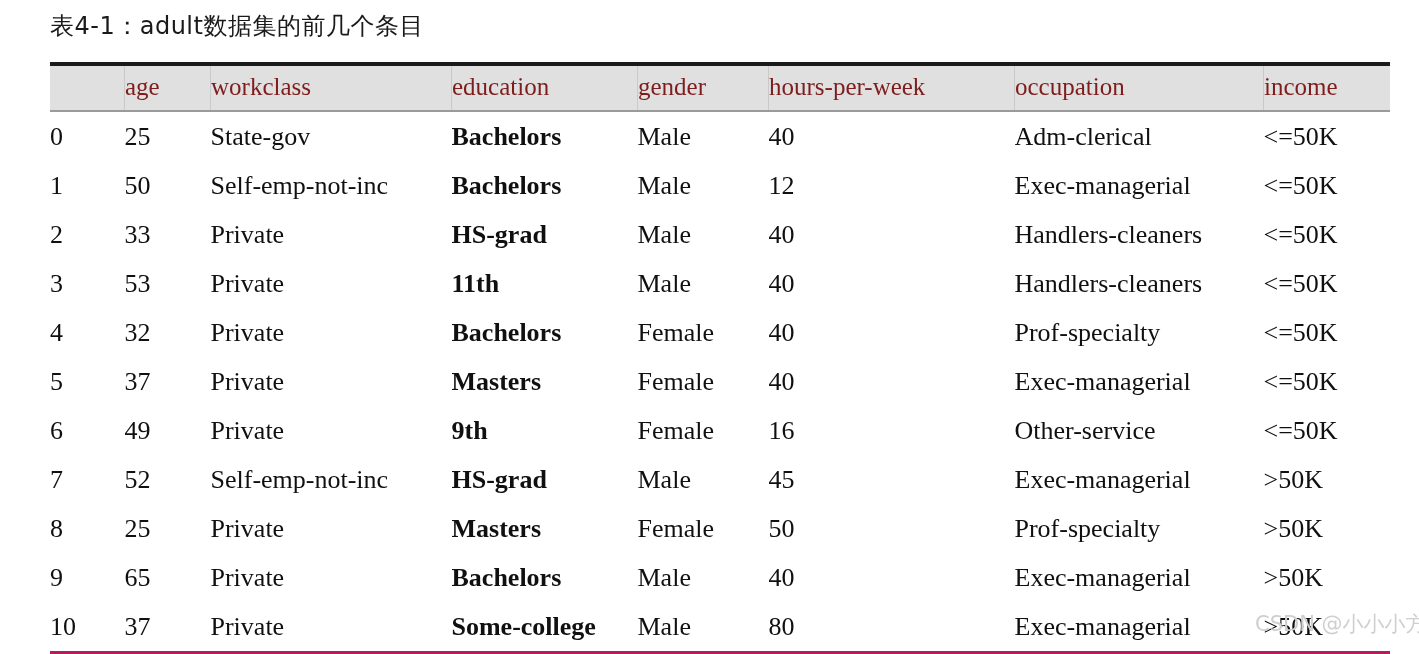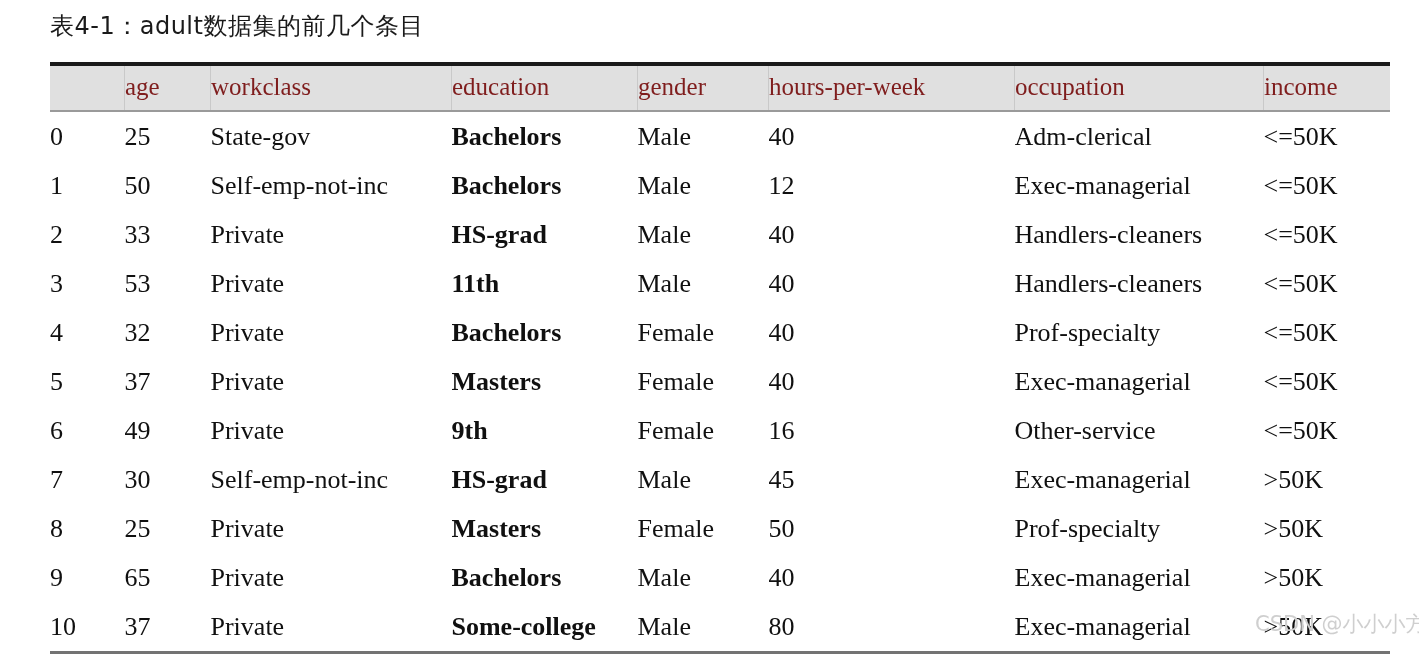--- a/index.html
+++ b/index.html
@@ -71,21 +71,21 @@
     color: #101010;
     text-align: left;
     padding: 0;
     height: 49px;
     line-height: 49px;
     vertical-align: middle;
     white-space: nowrap;
     overflow: hidden;
   }
   table.df tbody tr:last-child td {
-    border-bottom: 4px solid #737373;
+    border-bottom: 4px solid #be185d;
   }
 
   
   .c-index    { width: 74px; }
   .c-age      { width: 85px; }
   .c-work     { width: 240px; }
   .c-edu      { width: 185px; font-weight: bold; }
   .c-gender   { width: 130px; }
   .c-hours    { width: 245px; }
   .c-occ      { width: 248px; }
@@ -189,21 +189,21 @@
           <td class="c-age">49</td>
           <td class="c-work">Private</td>
           <td class="c-edu">9th</td>
           <td class="c-gender">Female</td>
           <td class="c-hours">16</td>
           <td class="c-occ">Other-service</td>
           <td class="c-income">&lt;=50K</td>
         </tr>
         <tr>
           <td class="c-index">7</td>
-          <td class="c-age">30</td>
+          <td class="c-age">52</td>
           <td class="c-work">Self-emp-not-inc</td>
           <td class="c-edu">HS-grad</td>
           <td class="c-gender">Male</td>
           <td class="c-hours">45</td>
           <td class="c-occ">Exec-managerial</td>
           <td class="c-income">&gt;50K</td>
         </tr>
         <tr>
           <td class="c-index">8</td>
           <td class="c-age">25</td>

